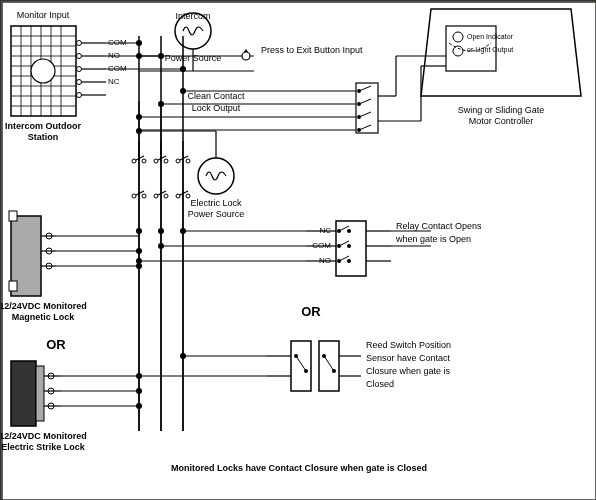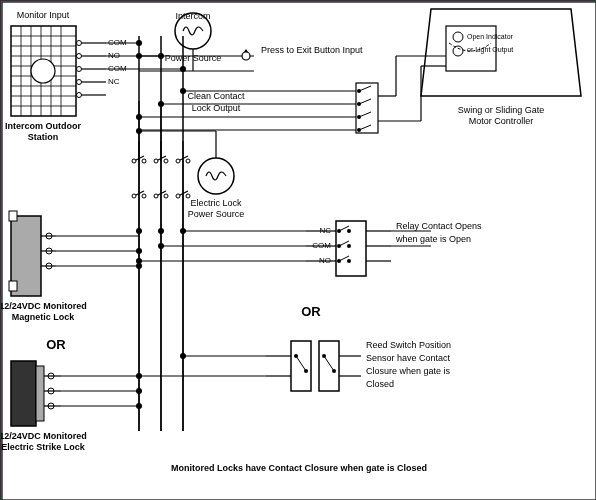--- a/index.html
+++ b/index.html
@@ -9,21 +9,21 @@
       background: #fff;
       font-family: Arial, sans-serif;
       font-size: 10px;
       overflow: hidden;
       position: relative;
     }
     .diagram-container {
       width: 596px;
       height: 500px;
       position: relative;
-      background: #14b8a6;
+      background: #84cc16;
       border: 1px solid #333;
     }
     svg {
       position: absolute;
       top: 0; left: 0;
       width: 596px;
       height: 500px;
     }
   </style>
 </head>

